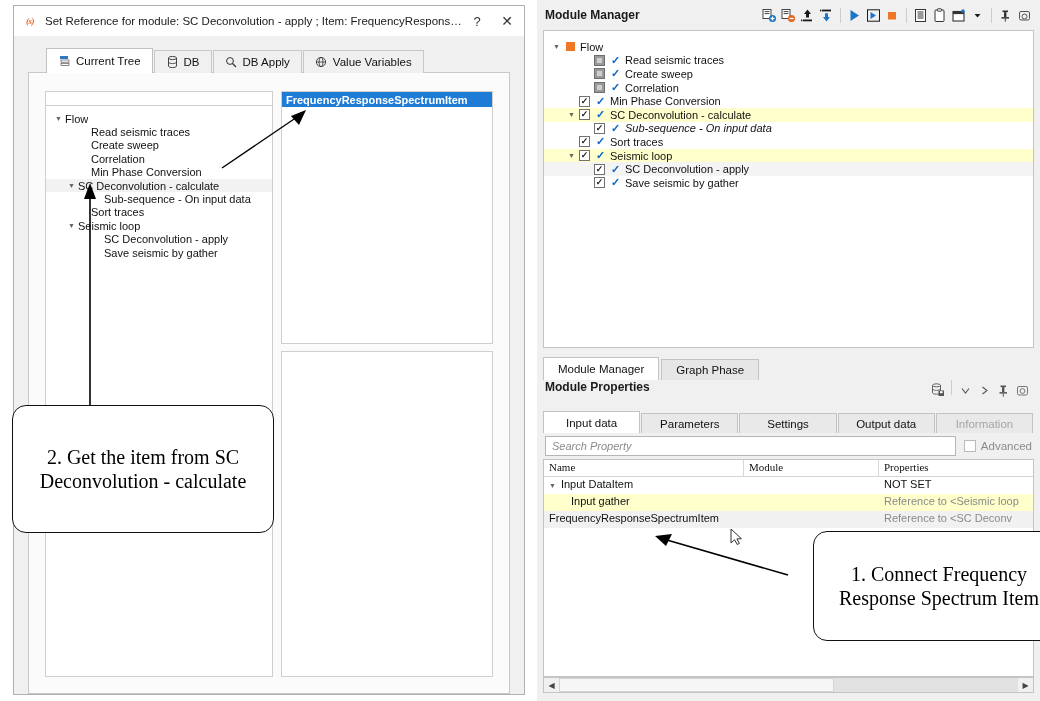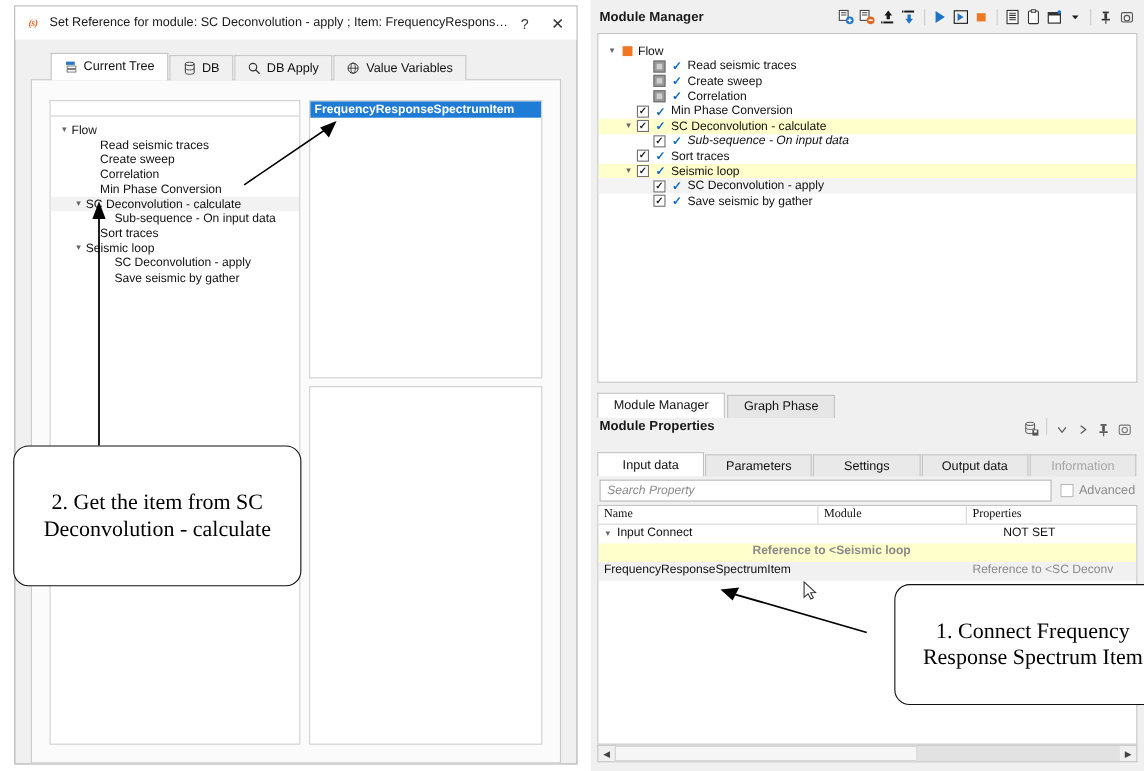--- a/index.html
+++ b/index.html
@@ -588,27 +588,28 @@
     </div>
 
     <div id="prop-table">
       <div id="prop-head">
         <div class="ph" style="width:200px">Name</div>
         <div class="ph" style="width:135px">Module</div>
         <div class="ph" style="flex:1 1 auto;border-right:none">Properties</div>
       </div>
       <div id="prop-rows">
           <div class="prow">
-            <div class="pc" style="width: 200px; padding-left: 5px;"><span style="font-size: 7px; color: rgb(102, 102, 102); margin-right: 5px;">▼</span><span>Input Connect</span></div>
+            <div class="pc" style="width: 200px; padding-left: 5px;"><span style="font-size: 7px; color: rgb(102, 102, 102); margin-right: 5px;">▼</span><span>Input DataItem</span></div>
             <div class="pc" style="width: 135px;"></div>
-            <div class="pc refdark" style="flex: 1 1 auto; margin-left: 28px;">NOT SET</div>
+            <div class="pc refdark" style="flex: 1 1 auto;">NOT SET</div>
           </div>
           <div class="prow hl">
+            <div class="pc" style="width: 200px; padding-left: 27px;"><span>Input gather</span></div>
             <div class="pc" style="width: 135px;"></div>
-            <div class="pc ref" style="flex: 1 1 auto; font-weight: bold;">Reference to &lt;Seismic loop</div>
+            <div class="pc ref" style="flex: 1 1 auto;">Reference to &lt;Seismic loop</div>
           </div>
           <div class="prow grey">
             <div class="pc" style="width: 200px; padding-left: 5px;"><span>FrequencyResponseSpectrumItem</span></div>
             <div class="pc" style="width: 135px;"></div>
             <div class="pc ref" style="flex: 1 1 auto;">Reference to &lt;SC Deconv</div>
           </div>
         </div>
     </div>
 
     <div id="hscroll">

